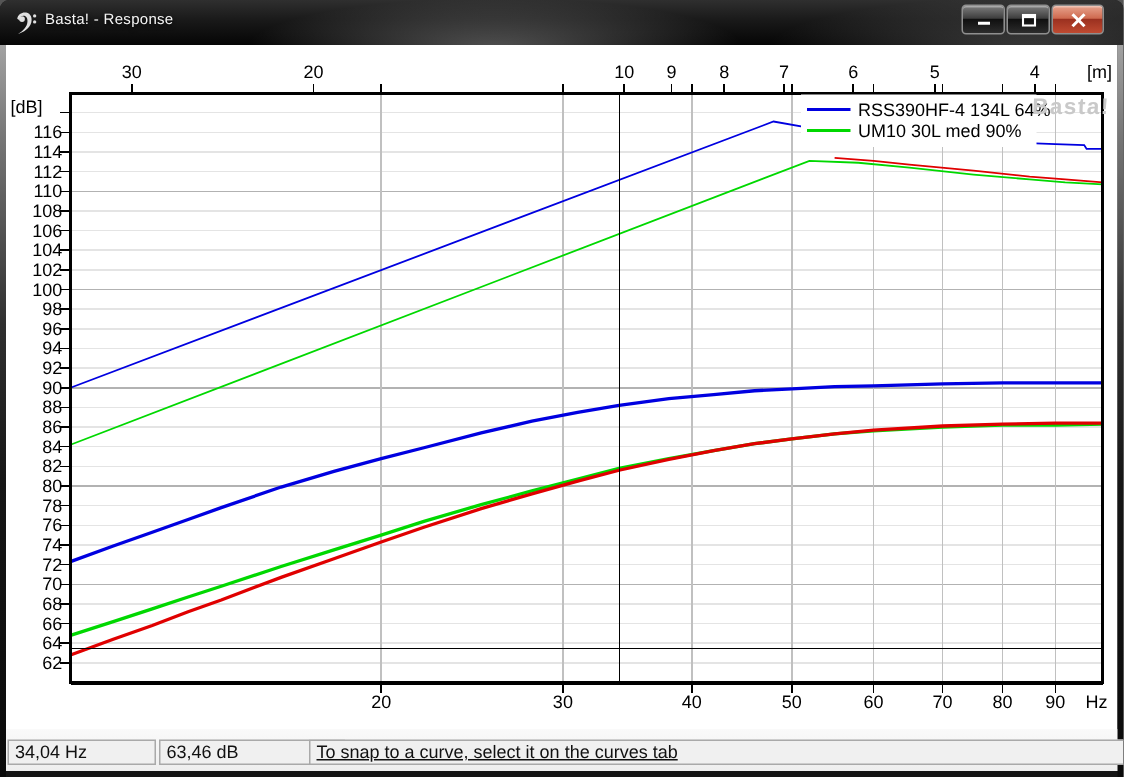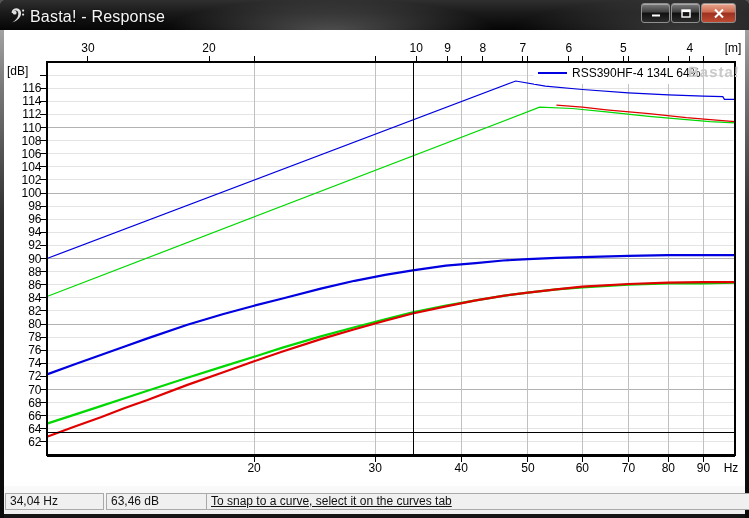--- a/index.html
+++ b/index.html
@@ -7,21 +7,21 @@
   .window{position:relative;width:749px;height:518px;background:#141414;
     border-radius:6px 6px 0 0;overflow:hidden;
     font-family:"Liberation Sans","DejaVu Sans",sans-serif;}
   
   .titlebar{position:absolute;left:0;top:0;width:749px;height:30px;
     background:
       radial-gradient(ellipse 230px 46px at 330px 32px, rgba(255,255,255,0.30), rgba(255,255,255,0) 72%),
       radial-gradient(ellipse 250px 50px at 690px 34px, rgba(255,255,255,0.22), rgba(255,255,255,0) 72%),
       linear-gradient(180deg,#2f2f2f 0%,#191919 45%,#050505 100%);}
   .app-icon{position:absolute;left:9px;top:6px;width:16px;height:18px;}
-  .win-title{position:absolute;left:30px;top:8px;font-size:16px;color:#f5f5f5;
+  .win-title{position:absolute;left:30px;top:8px;font-size:10px;color:#f5f5f5;
     text-shadow:0 1px 3px #000;letter-spacing:0.2px;white-space:nowrap;}
   .winbtns{position:absolute;right:13px;top:3px;display:flex;}
   .wbtn{height:20px;border:1px solid #8f8f8f;border-radius:3px;margin-left:1px;
     display:flex;align-items:center;justify-content:center;
     background:linear-gradient(180deg,#7d7d7d 0%,#3e3e3e 45%,#101010 50%,#2c2c2c 100%);
     box-shadow:inset 0 1px 0 rgba(255,255,255,0.35);}
   .wbtn.min,.wbtn.max{width:29px;}
   .wbtn.close{width:35px;
     background:linear-gradient(180deg,#e7a38d 0%,#cf6a50 45%,#9c3120 50%,#bf4a31 100%);}
   
@@ -233,20 +233,24 @@
         <line x1="689.9349344555745" y1="56" x2="689.9349344555745" y2="62" stroke="#000" stroke-width="1" shape-rendering="crispEdges"></line>
         <text x="689.9349344555745" y="52" text-anchor="middle" font-family="&quot;Liberation Sans&quot;,&quot;DejaVu Sans&quot;,sans-serif" font-size="12px" fill="#000">4</text>
         <text x="733" y="52" text-anchor="middle" font-family="&quot;Liberation Sans&quot;,&quot;DejaVu Sans&quot;,sans-serif" font-size="12px" fill="#000">[m]</text>
       </svg>
 
     <div class="legend">
       <div class="legend-row">
         <span class="legend-swatch" style="background: rgb(0, 0, 224);"></span>
         <span class="legend-label">RSS390HF-4 134L 64%</span>
       </div>
+      <div class="legend-row">
+        <span class="legend-swatch" style="background: rgb(0, 216, 0);"></span>
+        <span class="legend-label">UM10 30L med 90%</span>
+      </div>
     </div>
 
     <div class="watermark">Basta!</div>
   </div>
 
   <div class="edge left"></div>
   <div class="edge right"></div>
 
   <div class="statusbar">
     <div class="spanel p1">34,04 Hz</div>

